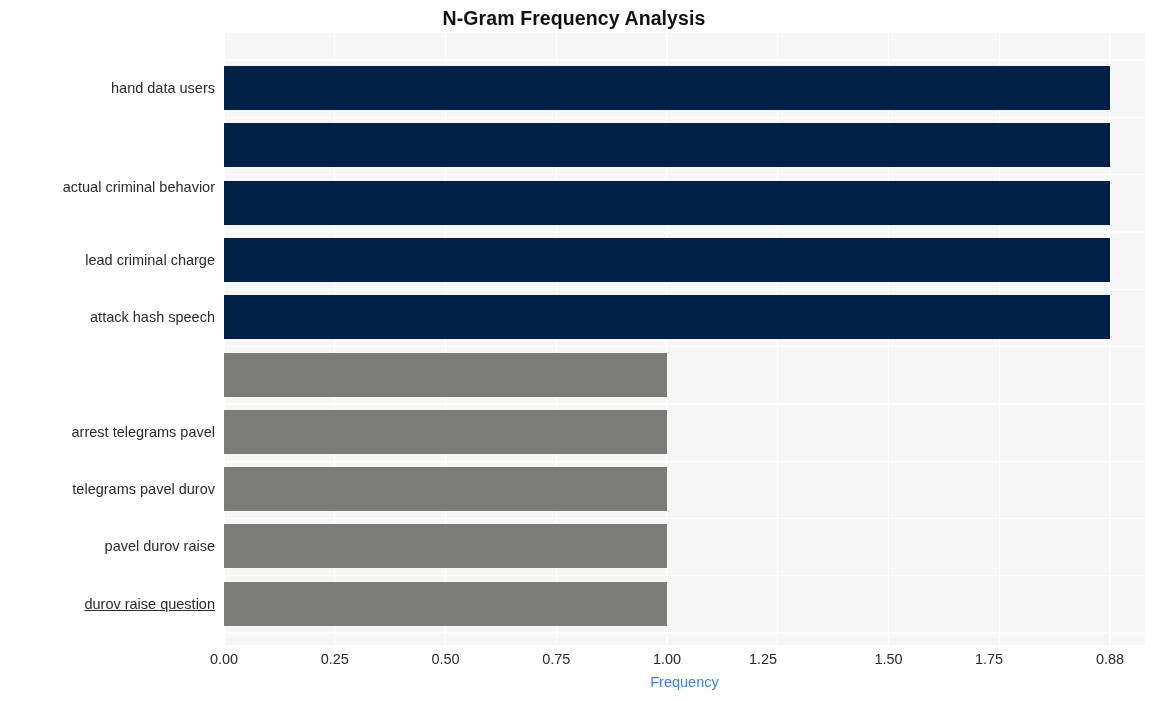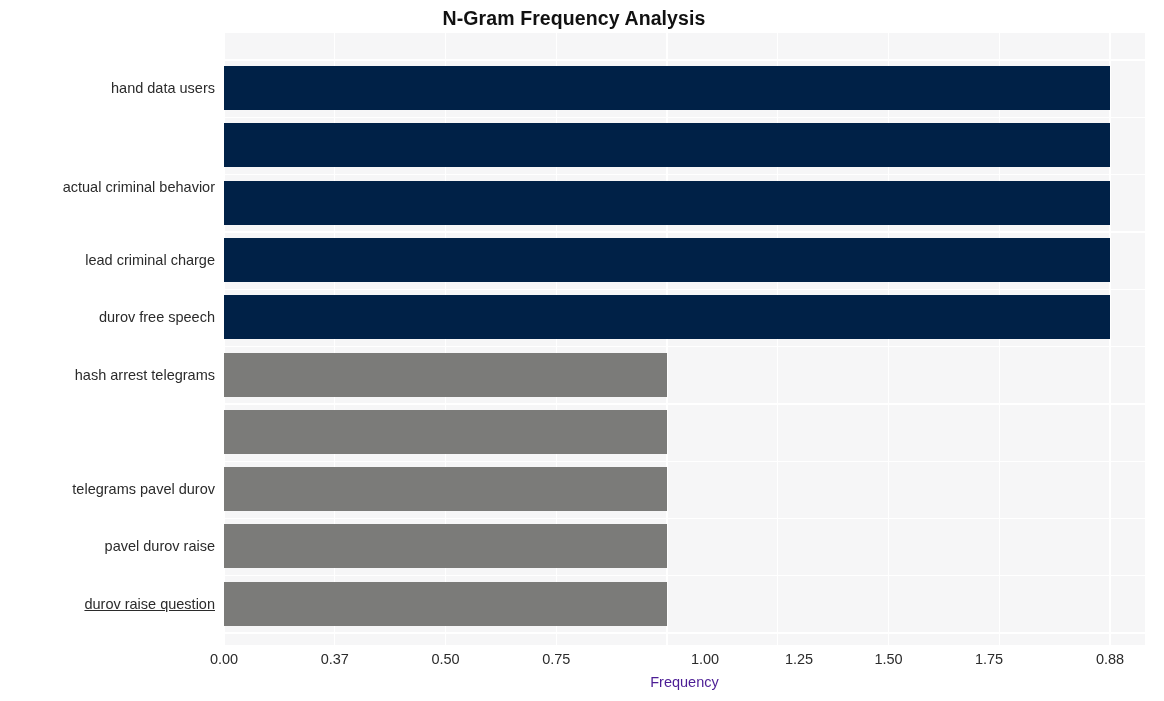--- a/index.html
+++ b/index.html
@@ -112,21 +112,21 @@
     white-space: nowrap;
   }
 
   #xaxis-title {
     position: absolute;
     left: 224px;
     top: 674px;
     width: 921px;
     text-align: center;
     font-size: 14.5px;
-    color: #4c1d95;
+    color: #3b82f6;
     white-space: nowrap;
   }
 </style>
 </head>
 <body>
 
 <div id="figure">
 
   <div id="chart-title">N-Gram Frequency Analysis</div>
 
@@ -166,34 +166,34 @@
         <div class="bar" title="telegrams pavel durov: 1" style="top: 434.1px; width: 443px; background: rgb(123, 123, 121);"></div>
         <div class="bar" title="pavel durov raise: 1" style="top: 491.4px; width: 443px; background: rgb(123, 123, 121);"></div>
         <div class="bar" title="durov raise question: 1" style="top: 548.7px; width: 443px; background: rgb(123, 123, 121);"></div>
       </div>
   </div>
 
   <div id="ylabels">
       <div class="ytick" style="top: 80px;">hand data users</div>
       <div class="ytick" style="top: 135px; margin-top: 44px;">actual criminal behavior</div>
       <div class="ytick" style="top: 251.9px;">lead criminal charge</div>
-      <div class="ytick" style="top: 309.2px;">durov free speech</div>
-      <div class="ytick" style="top: 366.5px;">hash arrest telegrams</div>
+      <div class="ytick" style="top: 309.2px;">attack hash speech</div>
+      <div class="ytick" style="top: 423.8px;">arrest telegrams pavel</div>
       <div class="ytick" style="top: 538.4px;">pavel durov raise</div>
       <div class="ytick" style="top: 481.1px;">telegrams pavel durov</div>
       <div class="ytick" style="top: 595.7px; text-decoration: underline;">durov raise question</div>
     </div>
 
   <div id="xlabels">
       <div class="xtick" style="left: 224px;">0.00</div>
-      <div class="xtick" style="left: 334.75px;">0.37</div>
+      <div class="xtick" style="left: 334.75px;">0.25</div>
       <div class="xtick" style="left: 445.5px;">0.50</div>
       <div class="xtick" style="left: 556.25px;">0.75</div>
-      <div class="xtick" style="left: 705px;">1.00</div>
-      <div class="xtick" style="left: 799px; text-align: center;">1.25</div>
+      <div class="xtick" style="left: 667px;">1.00</div>
+      <div class="xtick" style="left: 763px; text-align: center;">1.25</div>
       <div class="xtick" style="left: 888.5px;">1.50</div>
       <div class="xtick" style="left: 989px;">1.75</div>
       <div class="xtick" style="left: 1110px;">0.88</div>
     </div>
 
   <div id="xaxis-title">Frequency</div>
 
 </div>
 
 </body></html>

